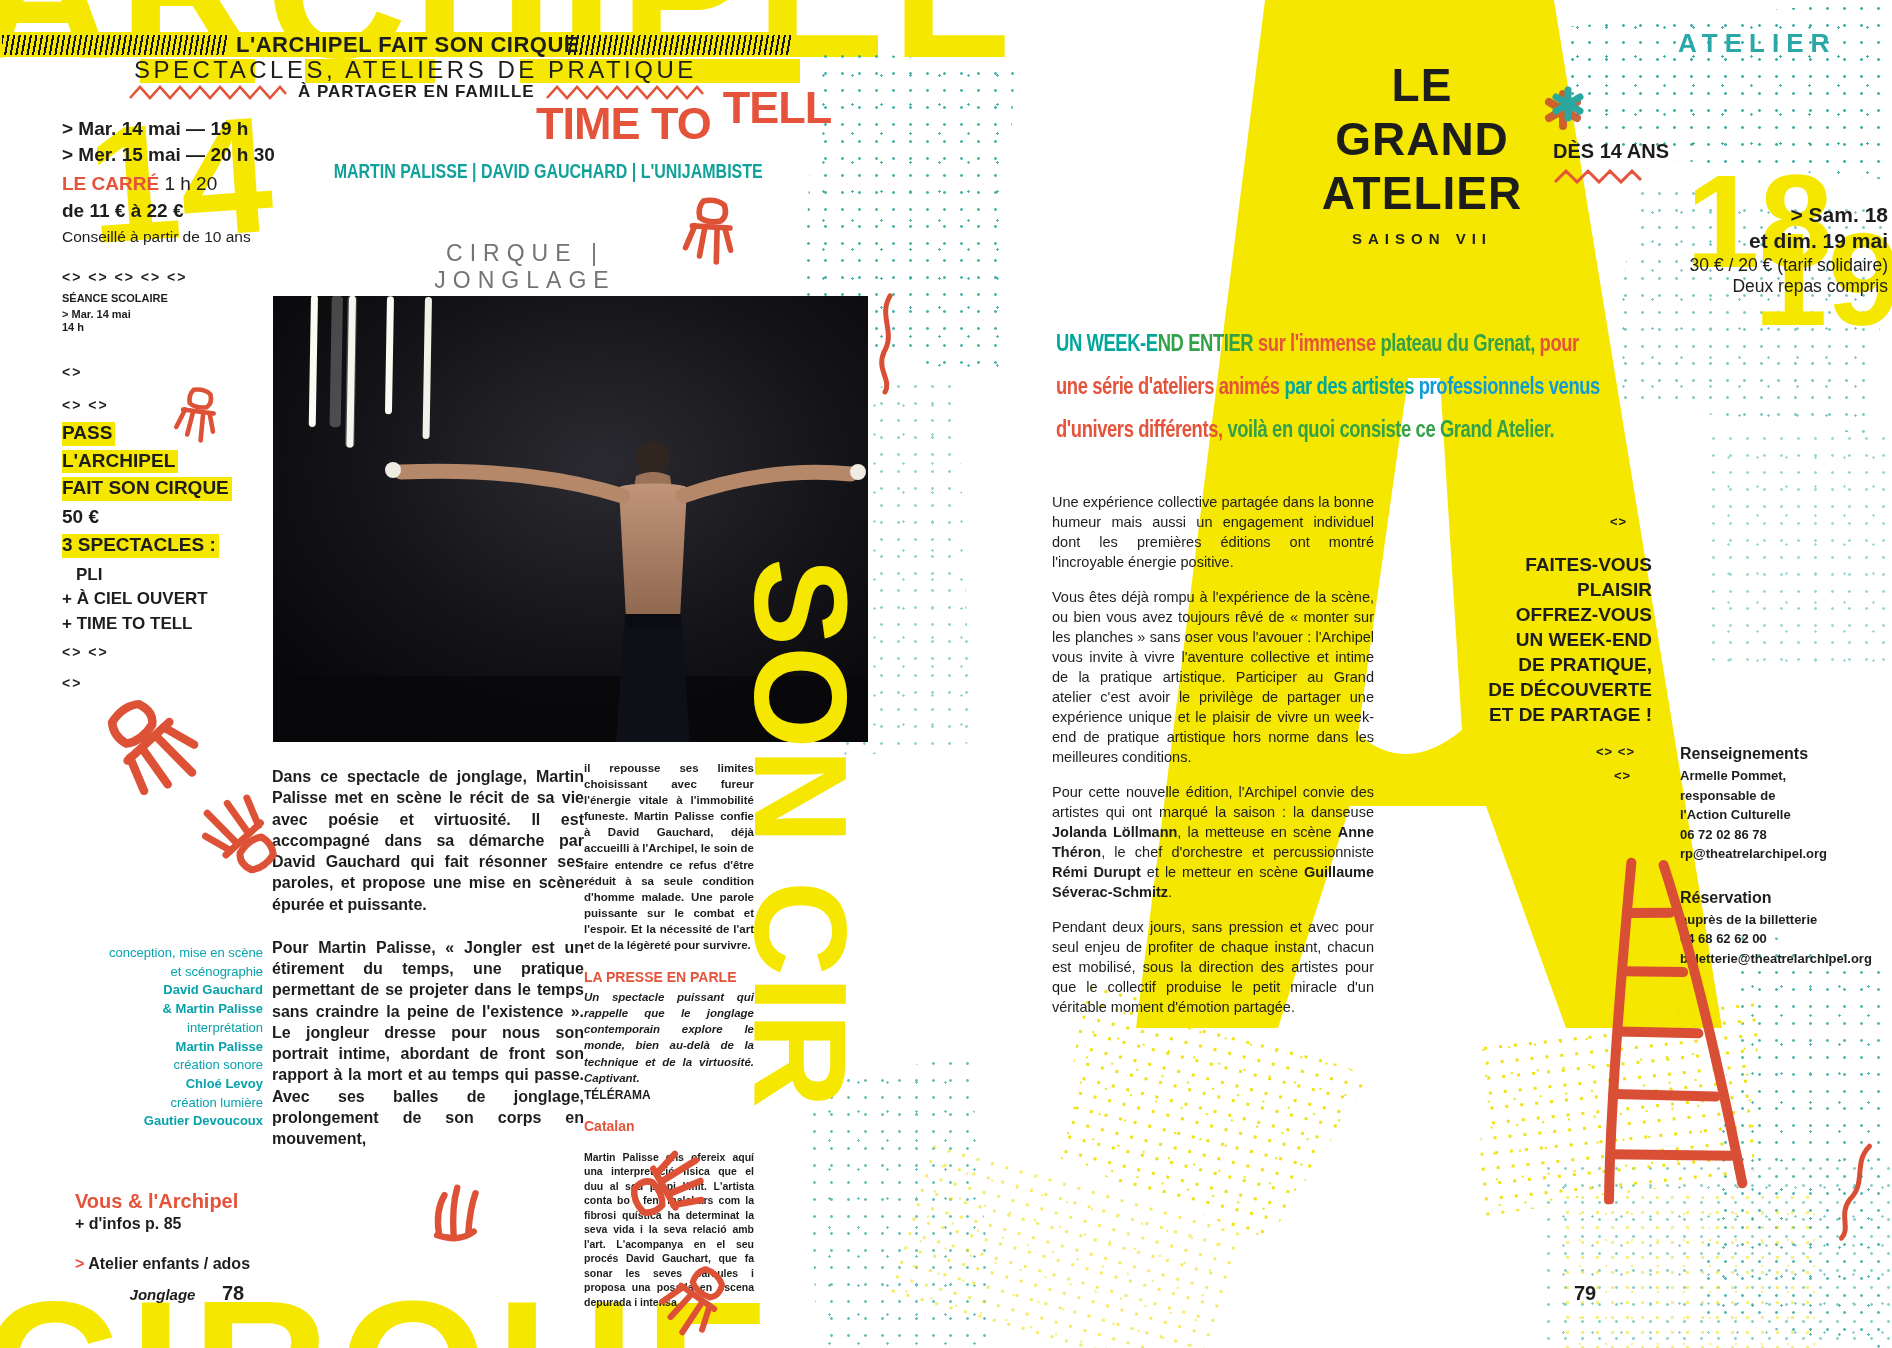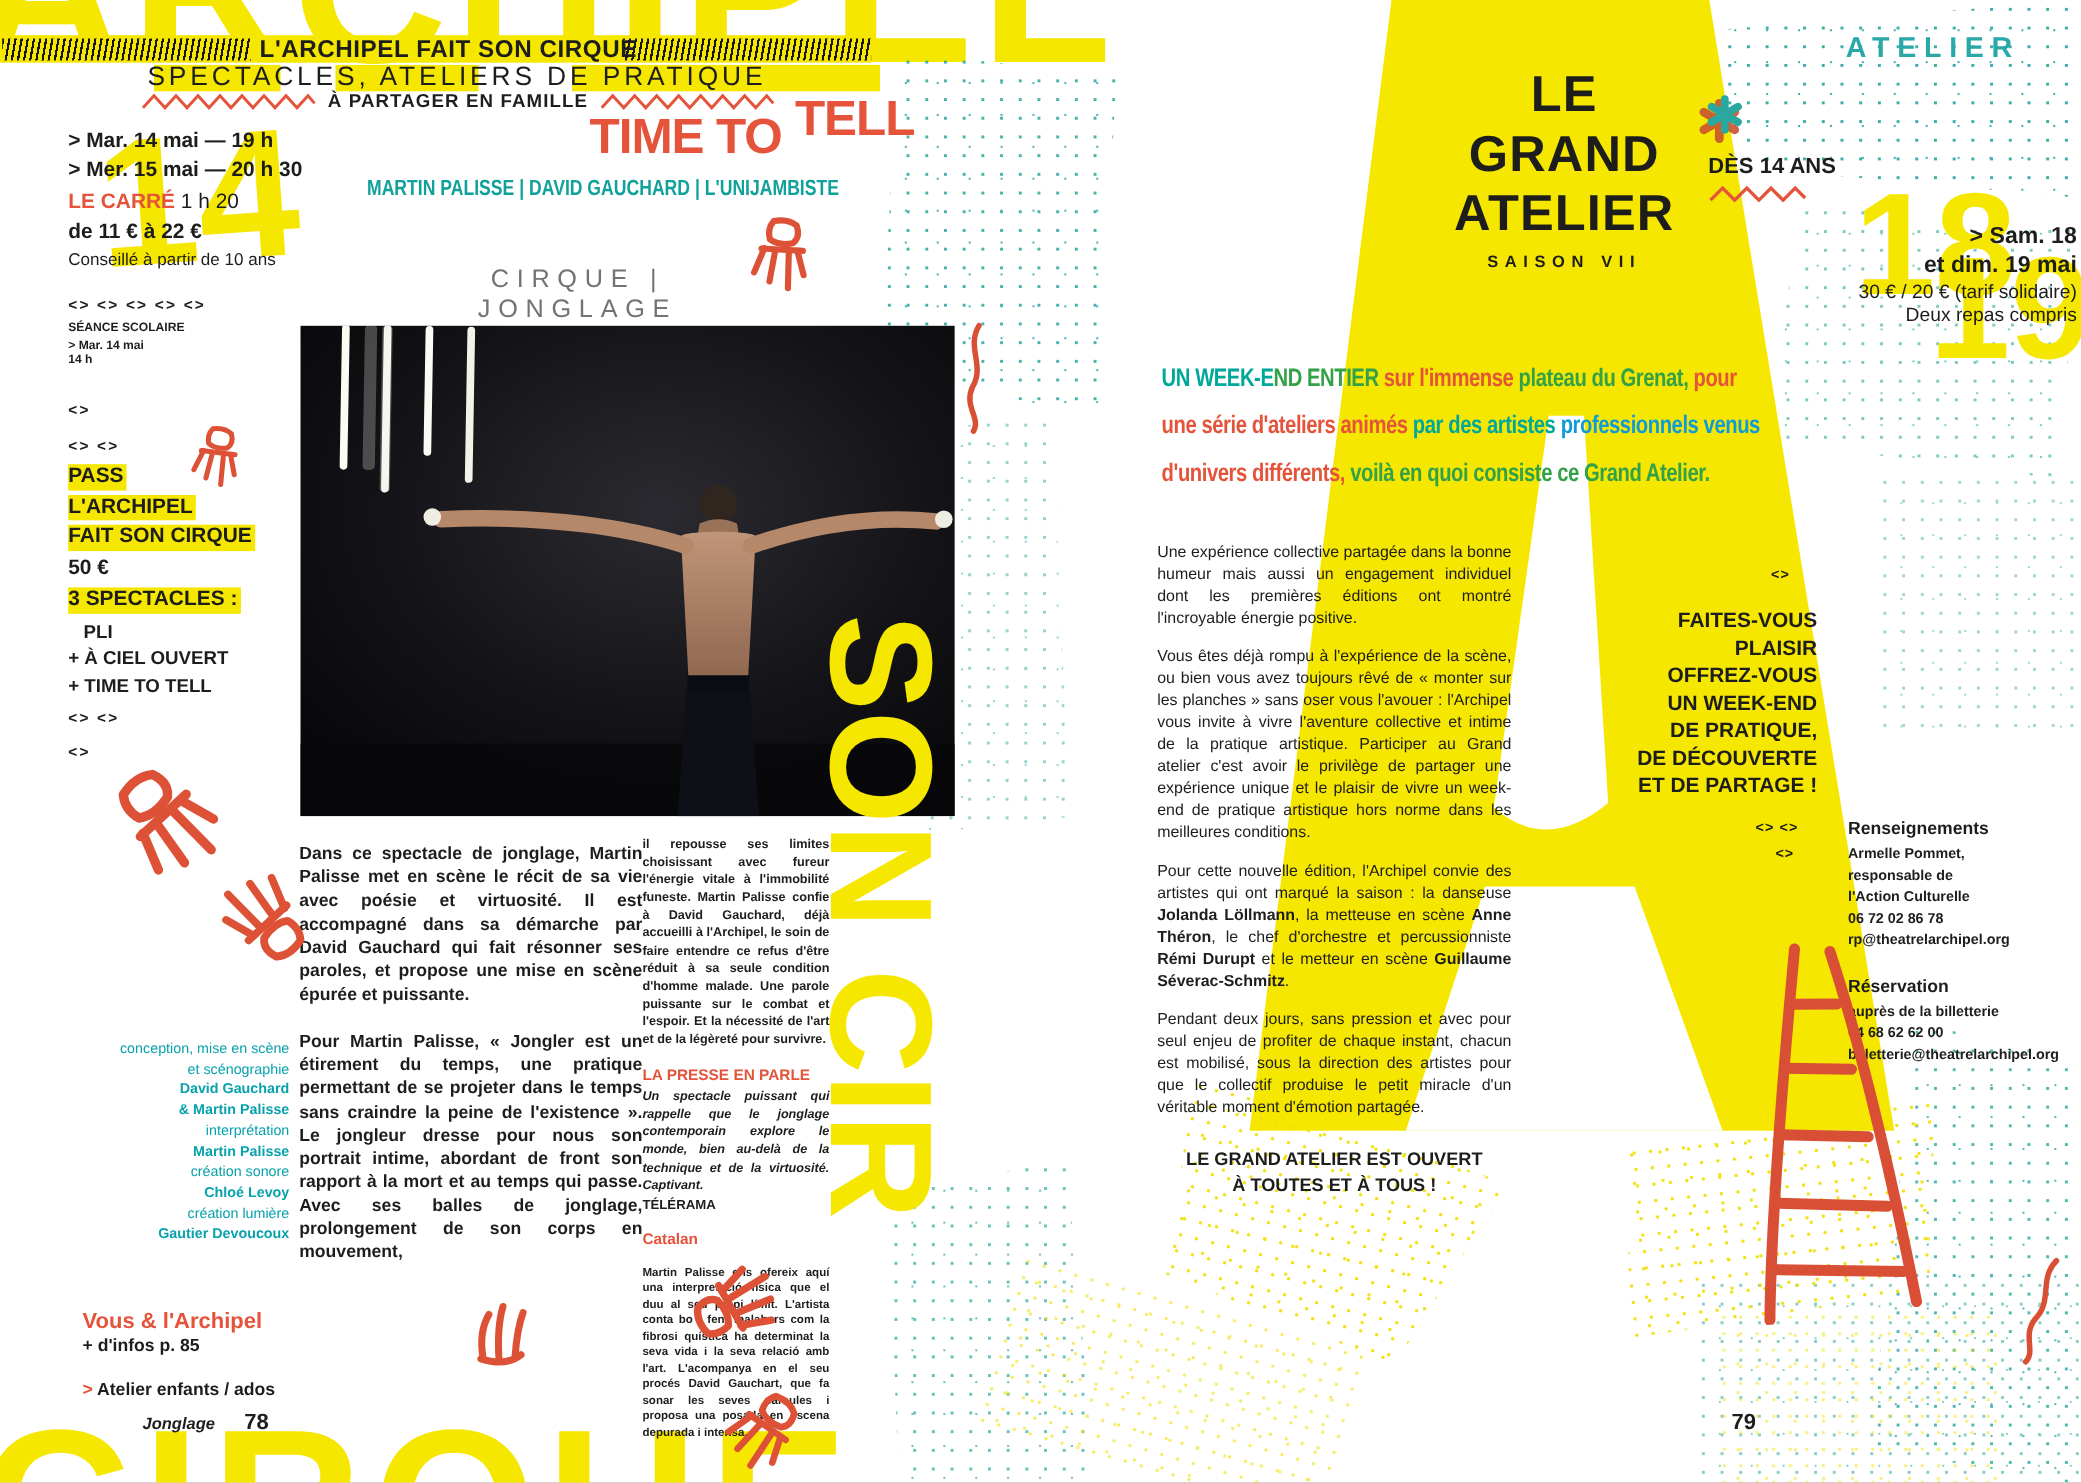--- a/index.html
+++ b/index.html
@@ -303,24 +303,20 @@
     </div>
   </div>
 
   <div class="abs rp-body" style="left:1052px;top:492px;width:322px;z-index:2;">
     <p class="p1">Une expérience collective partagée dans la bonne humeur mais aussi un engagement individuel dont les premières éditions ont montré l'incroyable énergie positive.</p>
     <p>Vous êtes déjà rompu à l'expérience de la scène, ou bien vous avez toujours rêvé de « monter sur les planches » sans oser vous l'avouer : l'Archipel vous invite à vivre l'aventure collective et intime de la pratique artistique. Participer au Grand atelier c'est avoir le privilège de partager une expérience unique et le plaisir de vivre un week-end de pratique artistique hors norme dans les meilleures conditions.</p>
     <p>
       <span>Pour cette nouvelle édition, l'Archipel convie des artistes qui ont marqué la saison : la danseuse </span><span class="b">Jolanda Löllmann</span><span>, la metteuse en scène </span><span class="b">Anne Théron</span><span>, le chef d'orchestre et percussionniste </span><span class="b">Rémi Durupt</span><span> et le metteur en scène </span><span class="b">Guillaume Séverac-Schmitz</span><span>.</span>
     </p>
     <p>Pendant deux jours, sans pression et avec pour seul enjeu de profiter de chaque instant, chacun est mobilisé, sous la direction des artistes pour que le collectif produise le petit miracle d'un véritable moment d'émotion partagée.</p>
-    <div class="opencall">
-      <div>LE GRAND ATELIER EST OUVERT</div>
-      <div>À TOUTES ET À TOUS !</div>
-    </div>
   </div>
 
   <div class="abs dmd2" style="left:1610px;top:514px;">&lt;&gt;</div>
   <div class="abs pleasure" style="left:1380px;top:552px;width:272px;">
     <div>FAITES-VOUS</div>
     <div>PLAISIR</div>
     <div>OFFREZ-VOUS</div>
     <div>UN WEEK-END</div>
     <div>DE PRATIQUE,</div>
     <div>DE DÉCOUVERTE</div>

